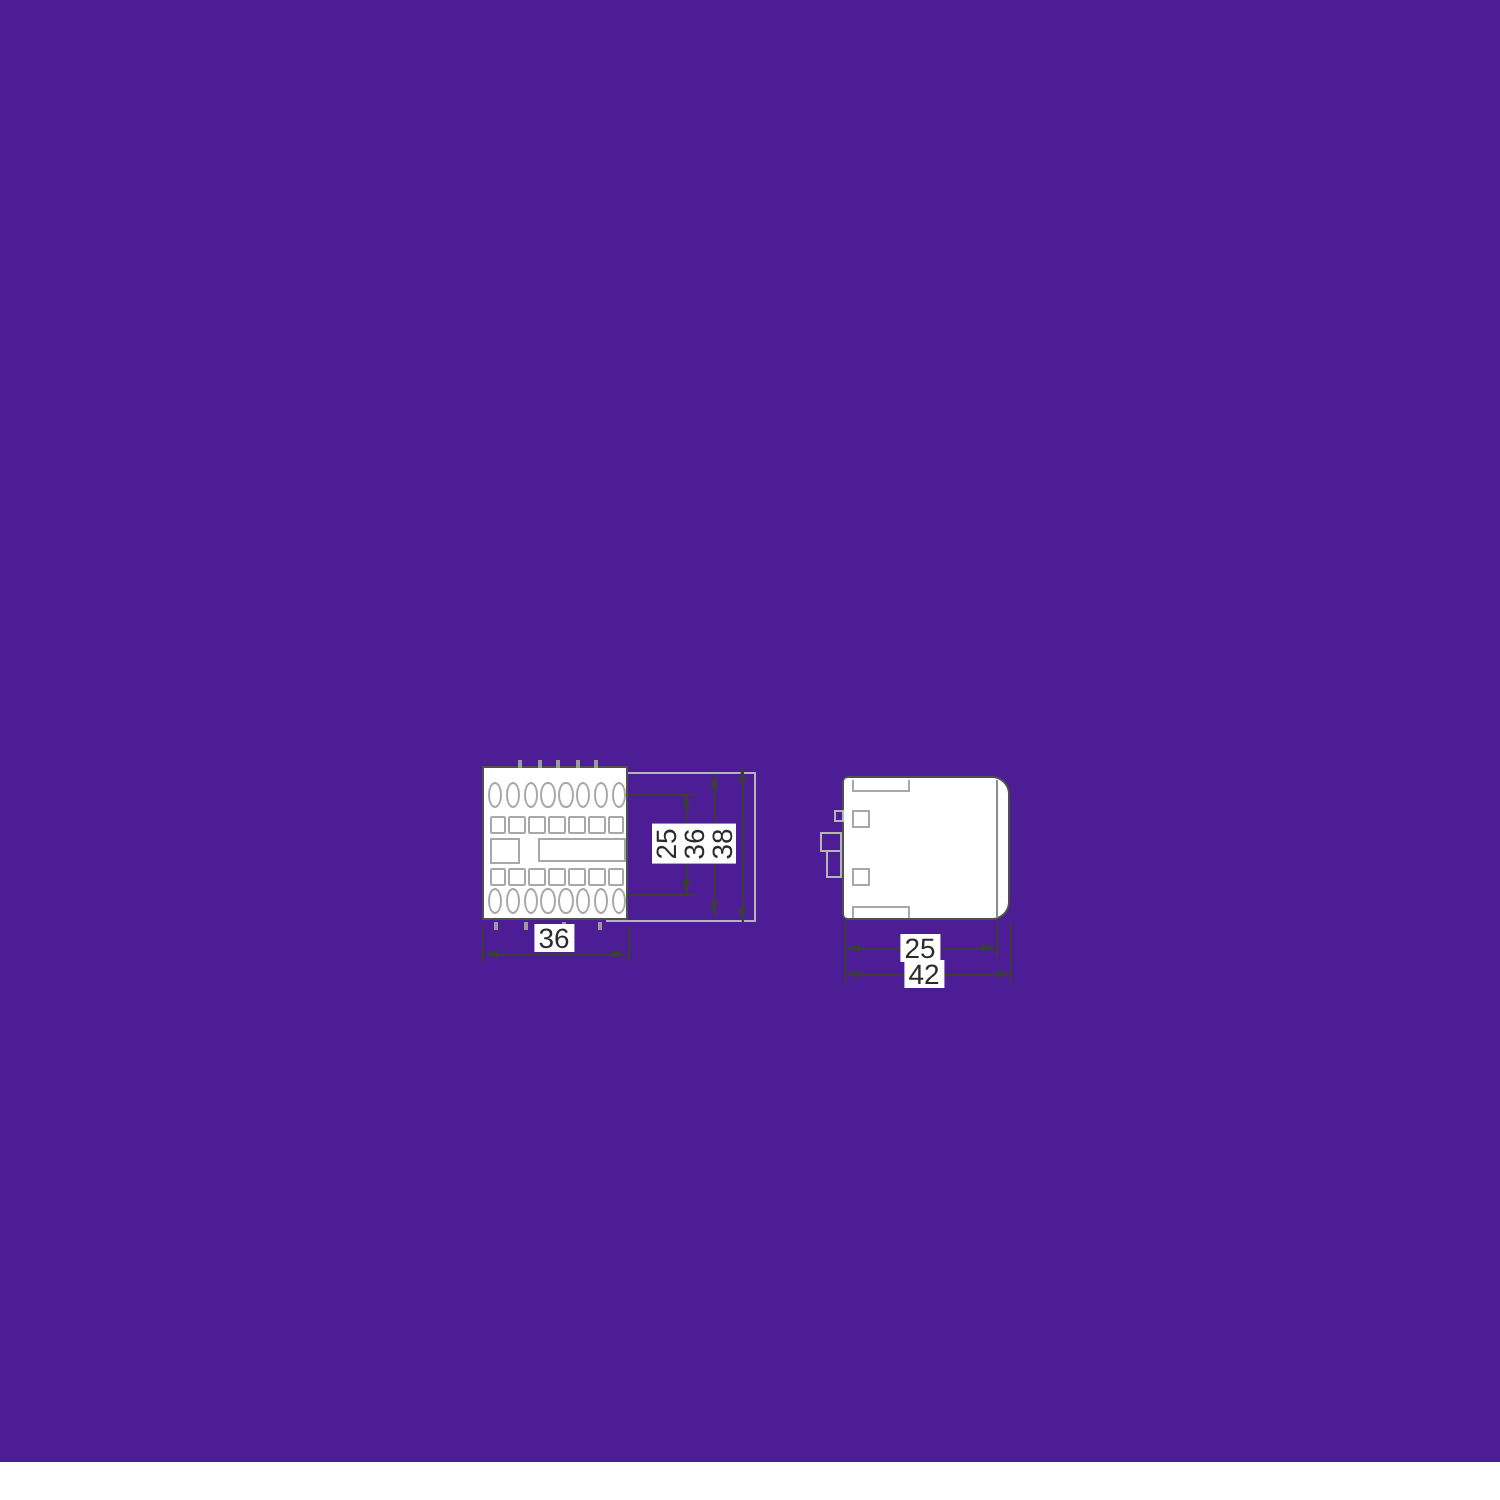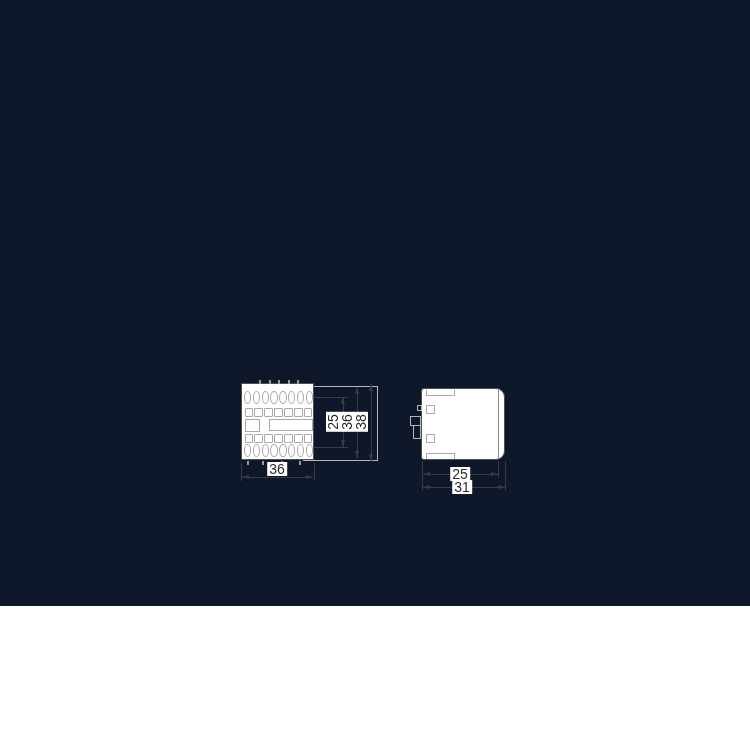--- a/index.html
+++ b/index.html
@@ -1,16 +1,16 @@
 <!DOCTYPE html>
 <html><head>
 <meta charset="utf-8">
 <style>
   html,body{margin:0;padding:0;background:#fff;}
-  #canvas{position:relative;width:750px;height:606px;background:#0f172a;overflow:hidden;
+  #canvas{position:relative;width:750px;height:731px;background:#4c1d95;overflow:hidden;
           font-family:"Liberation Sans",sans-serif;}
   
   .abs{position:absolute;}
   .outline{border:1.5px solid #4f4f4f;background:#fff;box-sizing:border-box;}
   .hline{height:1px;background:#3c3c3c;}
   .vline{width:1px;background:#3c3c3c;}
   .phline{height:1px;background:#b5b5b5;}
   .pvline{width:1px;background:#b5b5b5;}
   .detail{border:1px solid #a8a8a8;background:#fff;box-sizing:border-box;}
   .tick{width:2px;height:4px;background:#9a9a9a;}
@@ -153,17 +153,17 @@
       <div class="ah left" style="left:422.5px;top:472px;"></div>
       <div class="ah right" style="left:490.5px;top:472px;"></div>
       <div class="dlab" style="left:460px;top:474px;">25</div>
     </div>
 
     <div>
       <div class="abs vline" style="left:505px;top:461px;height:30px;"></div>
       <div class="abs hline" style="left:422.5px;top:487px;width:82px;"></div>
       <div class="ah left" style="left:422.5px;top:485px;"></div>
       <div class="ah right" style="left:497.5px;top:485px;"></div>
-      <div class="dlab" style="left:462px;top:487px;">31</div>
+      <div class="dlab" style="left:462px;top:487px;">42</div>
     </div>
   </div>
 
 </div>
 
 </body></html>

